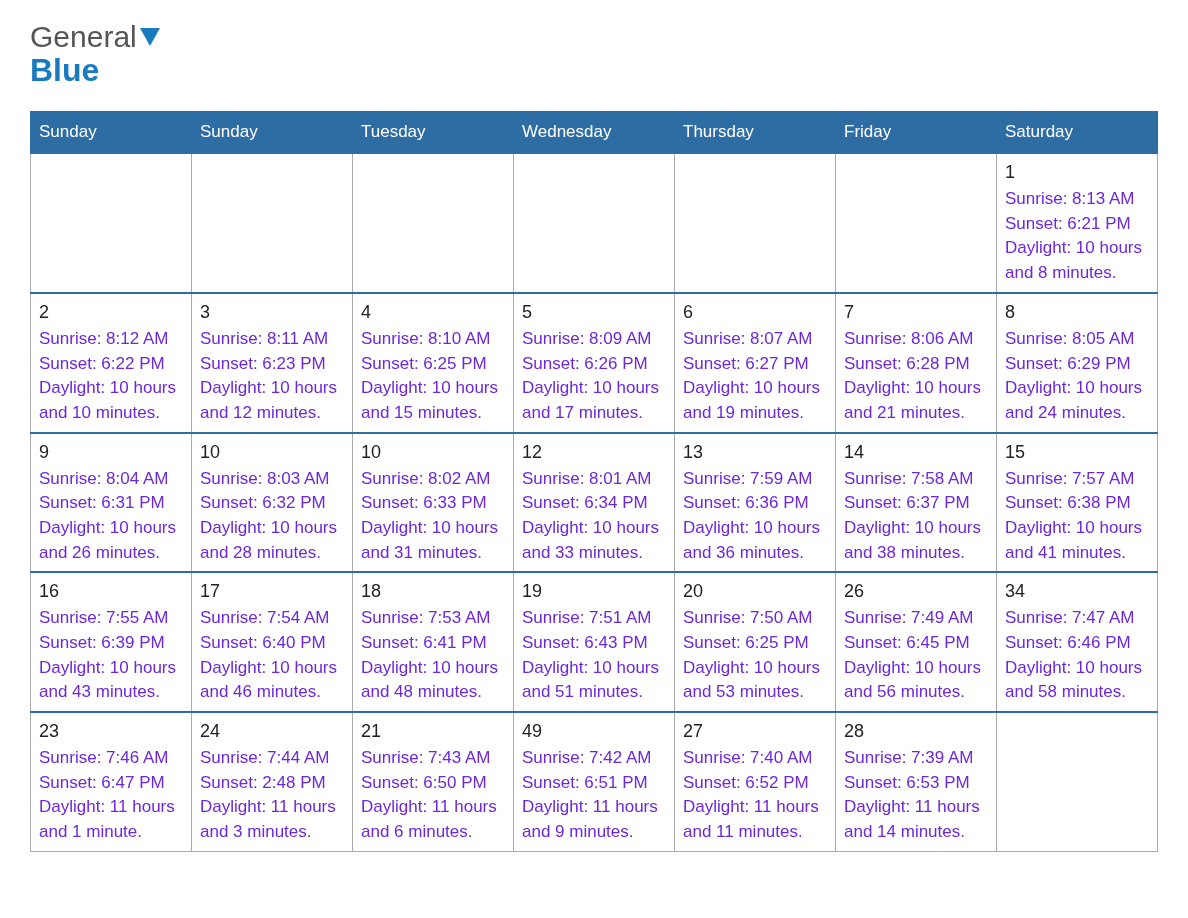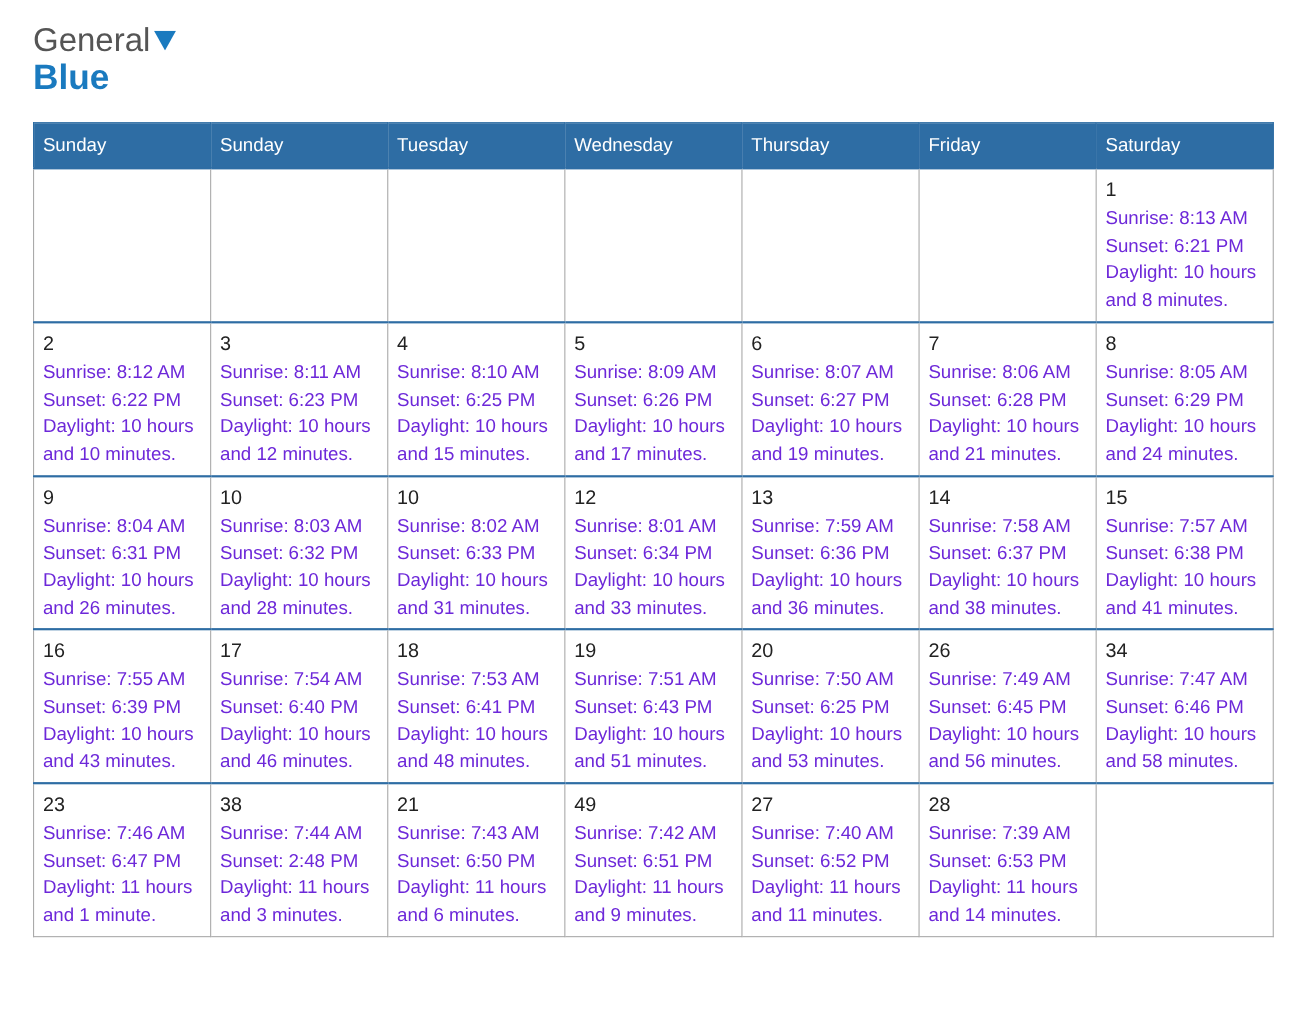--- a/index.html
+++ b/index.html
@@ -272,21 +272,21 @@
         </td>
       </tr>
       <tr>
         <td>
           <span class="day-number">23</span>
           <div class="day-info">Sunrise: 7:46 AM
 Sunset: 6:47 PM
 Daylight: 11 hours and 1 minute.</div>
         </td>
         <td>
-          <span class="day-number">38</span>
+          <span class="day-number">24</span>
           <div class="day-info">Sunrise: 7:44 AM
 Sunset: 2:48 PM
 Daylight: 11 hours and 3 minutes.</div>
         </td>
         <td>
           <span class="day-number">21</span>
           <div class="day-info">Sunrise: 7:43 AM
 Sunset: 6:50 PM
 Daylight: 11 hours and 6 minutes.</div>
         </td>

